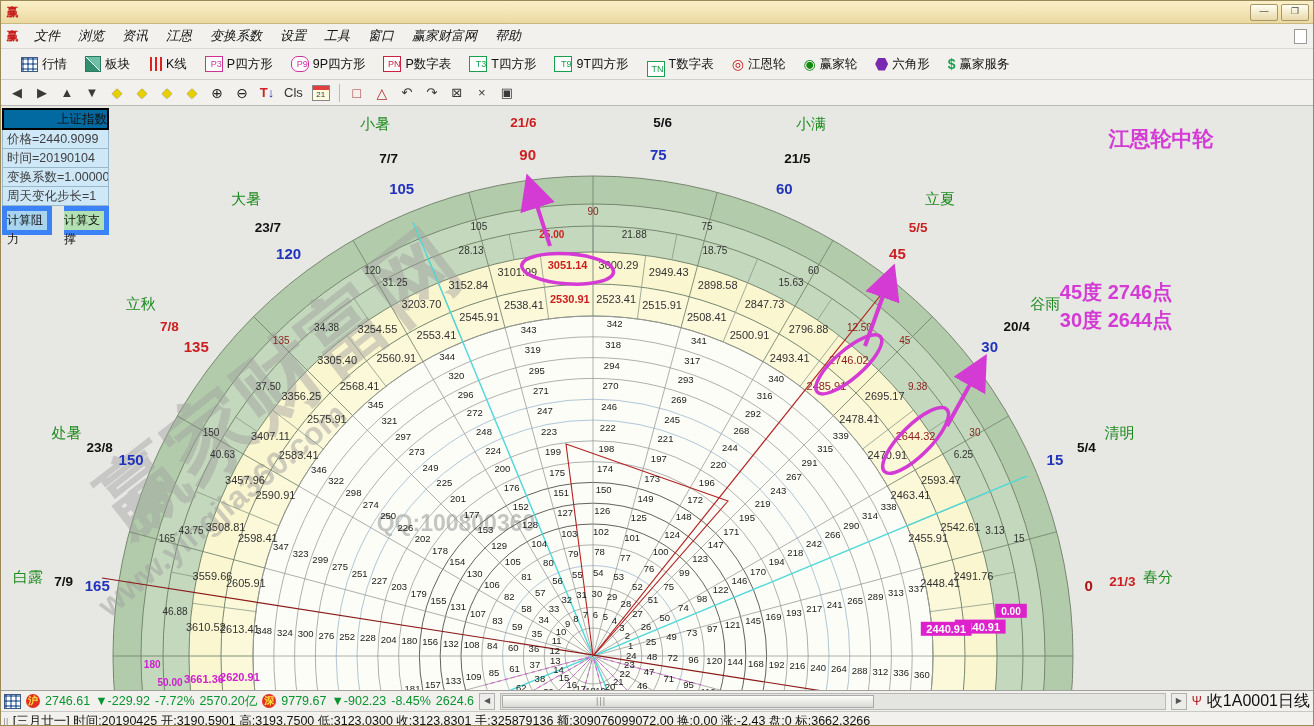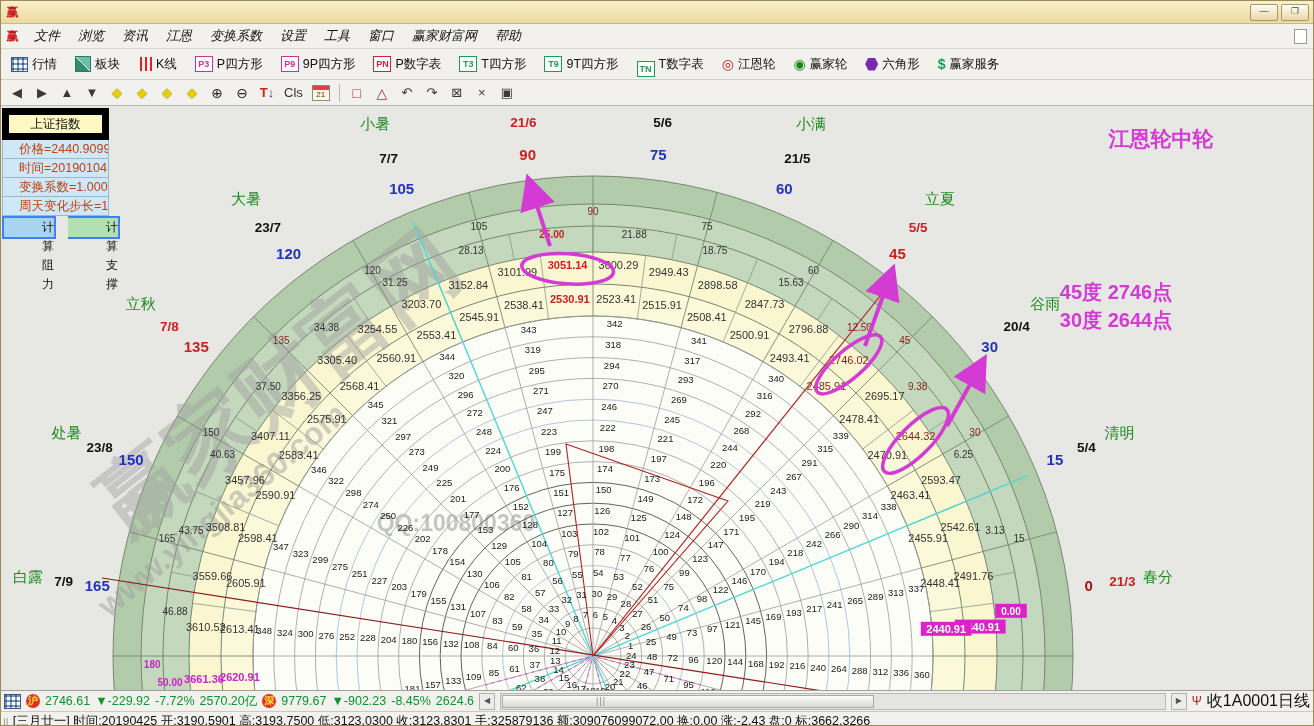--- a/index.html
+++ b/index.html
@@ -8,23 +8,23 @@
   
   .titlebar{height:22px;background:linear-gradient(#faf0c8,#ecd9a2);display:flex;align-items:center;padding:0 4px;font-size:12px;color:#222;border-bottom:1px solid #c9b97f;}
   .app-icon{width:15px;height:15px;color:#c81e1e;font-weight:bold;font-size:12px;line-height:15px;text-align:center;margin-right:5px;}
   .titlebar .cap-btns{margin-left:auto;display:flex;gap:3px;}
   .cap-btn{width:26px;height:15px;border:1px solid #a89868;background:linear-gradient(#fffef2,#e8d9a8);font-size:9px;line-height:13px;text-align:center;color:#444;border-radius:2px;}
   
   .menubar{height:24px;background:#f2f1ed;display:flex;align-items:center;font-size:13px;color:#111;border-bottom:1px solid #d8d8d4;padding-left:4px;}
   .menubar .mi{padding:2px 9px;cursor:default;font-style:italic;}
   .page-ico{margin-left:auto;margin-right:6px;width:11px;height:13px;border:1px solid #999;background:#fff;}
   
-  .toolbar1{height:30px;background:#f2f1ed;display:flex;align-items:center;font-size:12.5px;color:#111;border-bottom:1px solid #cfcfcb;padding-left:2px;gap:2px;}
+  .toolbar1{height:30px;background:#f2f1ed;display:flex;align-items:center;font-size:12.5px;color:#111;border-bottom:1px solid #cfcfcb;padding-left:12px;gap:2px;}
   .tb-item{display:flex;align-items:center;gap:4px;padding:3px 7px;border:1px solid transparent;}
-  .icon-box{display:inline-block;min-width:16px;height:14px;line-height:14px;font-size:9px;font-weight:bold;text-align:center;border:1px solid;background:#fff;}
+  .icon-box{display:inline-block;min-width:16px;height:14px;line-height:14px;font-size:9px;font-weight:normal;text-align:right;border:1px solid;background:#fff;}
   .icon-grid{width:15px;height:13px;border:1px solid #3b5a86;background:
      linear-gradient(#fff,#fff) ,repeating-linear-gradient(90deg,#7e9cc4 0 2px,#fff 2px 5px),repeating-linear-gradient(#7e9cc4 0 2px,#fff 2px 5px);background-blend-mode:multiply;}
   .icon-blocks{width:14px;height:14px;background:linear-gradient(45deg,#2f8f6f 0 48%,#fff 48% 52%,#6cc0a8 52%);border:1px solid #2a7a5e;}
   .icon-kline{width:14px;height:14px;background:
      linear-gradient(90deg,transparent 0 2px,#d22 2px 4px,transparent 4px 7px,#d22 7px 9px,transparent 9px 12px,#d22 12px 14px);}
   .icon-target{color:#c01818;font-size:14px;line-height:14px;}
   .icon-bigwheel{color:#128a12;font-size:14px;line-height:14px;}
   .icon-hex{width:13px;height:13px;background:#7a2ab0;clip-path:polygon(25% 0,75% 0,100% 50%,75% 100%,25% 100%,0 50%);}
   .icon-dollar{color:#18a050;font-weight:bold;font-size:14px;}
   
@@ -37,24 +37,24 @@
   .t2.txt{font-size:13px;color:#333;}
   .t2.cal{display:inline-block;width:15px;height:14px;border:1px solid #888;background:linear-gradient(#e04040 0 4px,#fffce0 4px);font-size:8px;line-height:18px;color:#333;}
   .t2sep{width:1px;height:18px;background:#bbb;}
   .t2.tdown b{color:#c22;}.t2.tdown i{color:#22c;font-style:normal;}
   
   .main{position:relative;width:1312px;height:584px;background:#e7e7e4;overflow:hidden;border-bottom:1px solid #a0a09c;}
   .main svg{position:absolute;left:0;top:0;}
   svg text{font-family:"Liberation Sans","DejaVu Sans",sans-serif;}
   
   .lpanel{position:absolute;left:1px;top:2px;width:107px;z-index:5;font-size:12.5px;}
-  .lp-title{background:#fef9c3;border:7px solid #000000;text-align:center;height:18px;line-height:18px;color:#111;}
-  .lp-row{background:#cfe8f8;border:1px solid #9ab8cc;border-top:none;height:18px;line-height:18px;padding-left:16px;color:#c2410c;white-space:nowrap;overflow:hidden;}
+  .lp-title{background:#0369a1;border:2px solid #000000;text-align:right;height:18px;line-height:18px;color:#111;}
+  .lp-row{background:#cfe8f8;border:1px solid #9ab8cc;border-top:none;height:18px;line-height:18px;padding-left:4px;color:#404040;white-space:nowrap;overflow:hidden;}
   .lp-btns{display:flex;}
-  .lp-btn{flex:1;height:19px;line-height:19px;text-align:left;font-size:12px;border:2px solid #3b82f6;color:#111;padding-left:38px;}
+  .lp-btn{flex:1;height:19px;line-height:19px;text-align:left;font-size:12px;border:5px solid #3b82f6;color:#111;}
   .lp-btn.b1{background:#a8d4f0;}
   .lp-btn.b2{background:#b2e0b2;border-left:none;margin-left:12px;}
   
   .quotebar{height:20px;background:#f2f1ed;display:flex;align-items:center;font-size:12.5px;padding:0 3px;border-bottom:1px solid #c8c8c4;gap:5px;}
   .qgreen{color:#0a9430;white-space:nowrap;}
   .badge{display:inline-block;width:14px;height:14px;border-radius:50%;background:#e03020;color:#ffe040;font-size:10px;line-height:14px;text-align:center;font-weight:bold;}
   .hsb{flex:1;height:15px;border:1px solid #b8b8b4;background:#e4e4e0;display:flex;align-items:center;position:relative;}
   .hsb .thumb{position:absolute;left:1px;top:1px;width:370px;height:11px;background:linear-gradient(#fcfcfa,#d8d8d4);border:1px solid #aaa;}
   .hsb .grip{position:absolute;left:95px;top:2px;font-size:9px;color:#888;letter-spacing:1px;}
   .sb-arrow{width:14px;height:15px;border:1px solid #b0b0ac;background:#ececea;font-size:8px;line-height:14px;text-align:center;color:#555;}
@@ -94,21 +94,21 @@
       </span>
       <span class="tb-item">
         <span class="icon-kline"></span>
         <span>K线</span>
       </span>
       <span class="tb-item">
         <span class="icon-box" style="color: rgb(204, 51, 153); border-color: rgb(204, 51, 153);">P3</span>
         <span>P四方形</span>
       </span>
       <span class="tb-item">
-        <span class="icon-box" style="color: rgb(204, 51, 153); border-color: rgb(204, 51, 153);">P9</span>
+        <span class="icon-box" style="color: rgb(204, 51, 153); border-color: rgb(204, 51, 153); border-radius: 7px;">P9</span>
         <span>9P四方形</span>
       </span>
       <span class="tb-item">
         <span class="icon-box" style="color: rgb(204, 34, 68); border-color: rgb(204, 34, 68);">PN</span>
         <span>P数字表</span>
       </span>
       <span class="tb-item">
         <span class="icon-box" style="color: rgb(24, 160, 80); border-color: rgb(24, 160, 80);">T3</span>
         <span>T四方形</span>
       </span>

